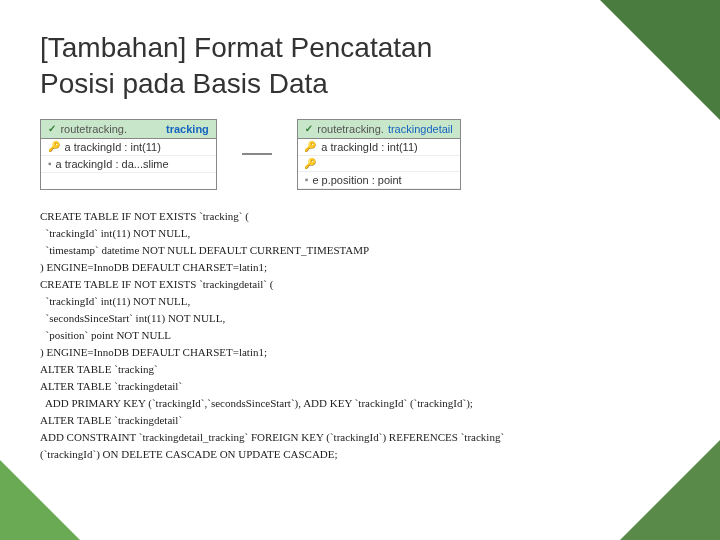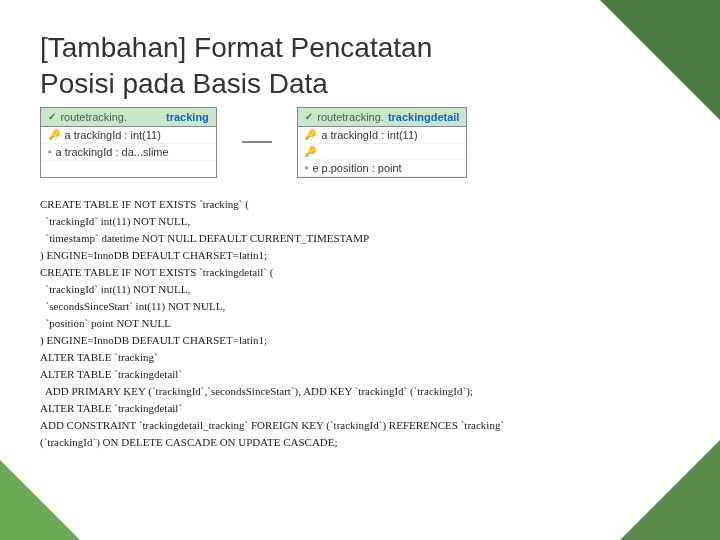--- a/index.html
+++ b/index.html
@@ -55,21 +55,21 @@
       position: relative;
       z-index: 10;
       padding: 30px 40px 20px 40px;
     }
 
     .title {
       font-size: 28px;
       font-weight: 300;
       color: #333333;
       line-height: 1.3;
-      margin-bottom: 4px;
+      margin-bottom: 16px;
     }
 
     
     .diagram-area {
       display: flex;
       gap: 20px;
       margin-bottom: 18px;
     }
 
     .db-table {
@@ -175,21 +175,21 @@
     </div>
 
     <div class="connector-area">
       <div class="connector-line"></div>
     </div>
 
     <div class="db-table">
       <div class="db-table-header">
         <span class="check-icon">✓</span>
         <span style="color:#555; font-weight:normal;">routetracking.</span>
-          <span style="color:#1565c0; font-weight:bold;">trackingdetail</span>
+          <span style="color:#1565c0; font-weight:normal;">trackingdetail</span>
       </div>
       <div class="db-table-row">
         <span class="key-icon">🔑</span>
         <span>a trackingId : int(11)</span>
       </div>
       <div class="db-table-row">
         <span class="key-icon">🔑</span>
       </div>
       <div class="db-table-row">
         <span class="field-icon">▪</span>

